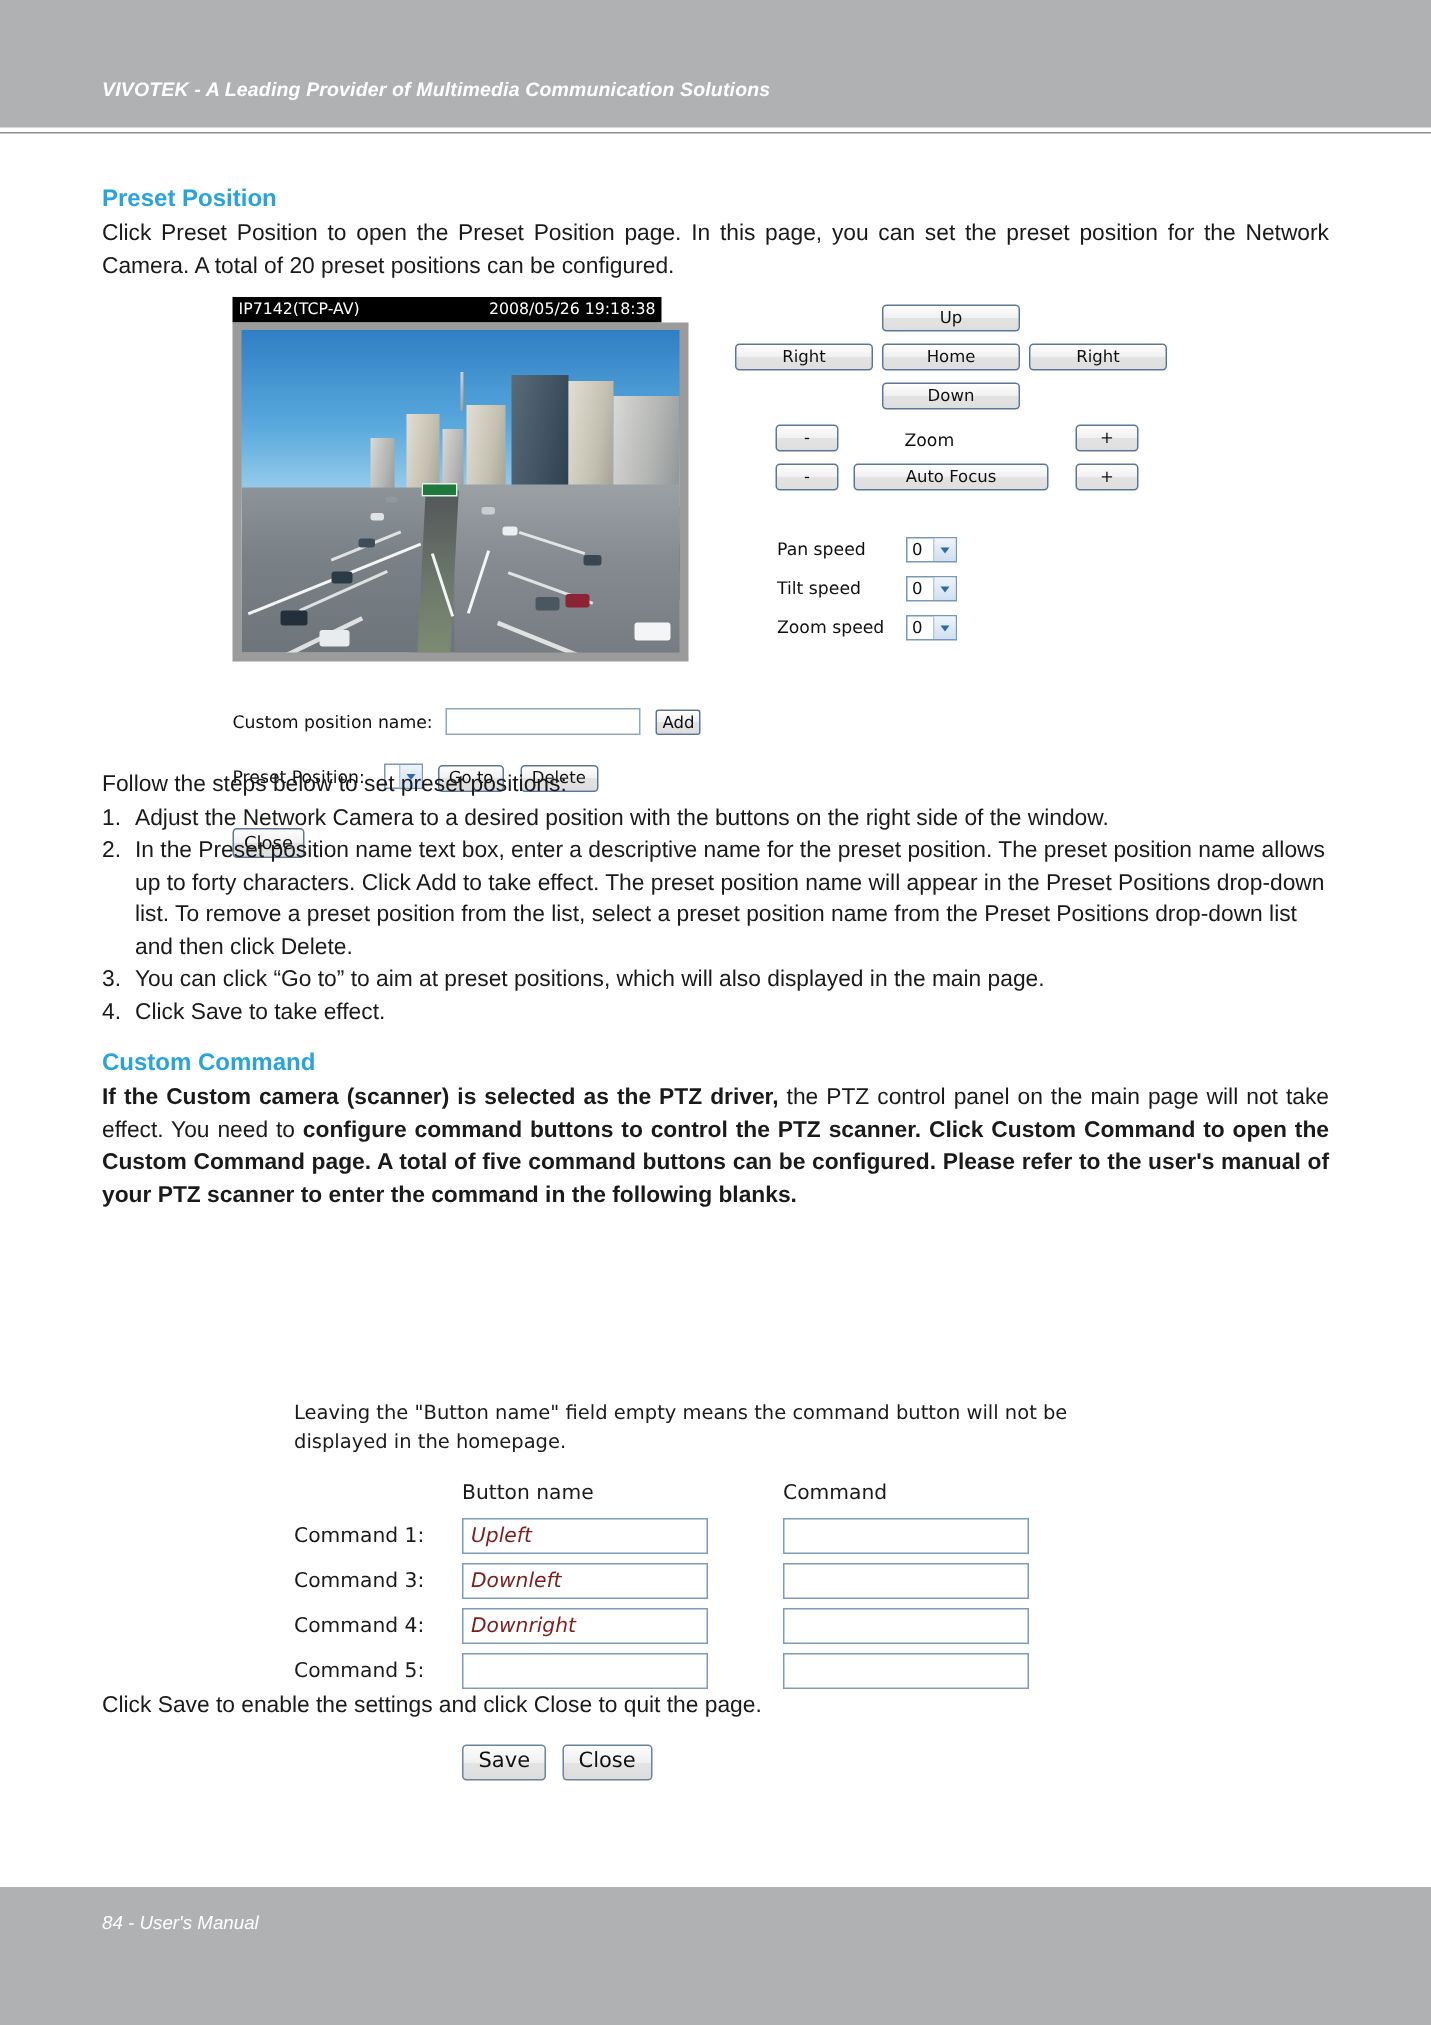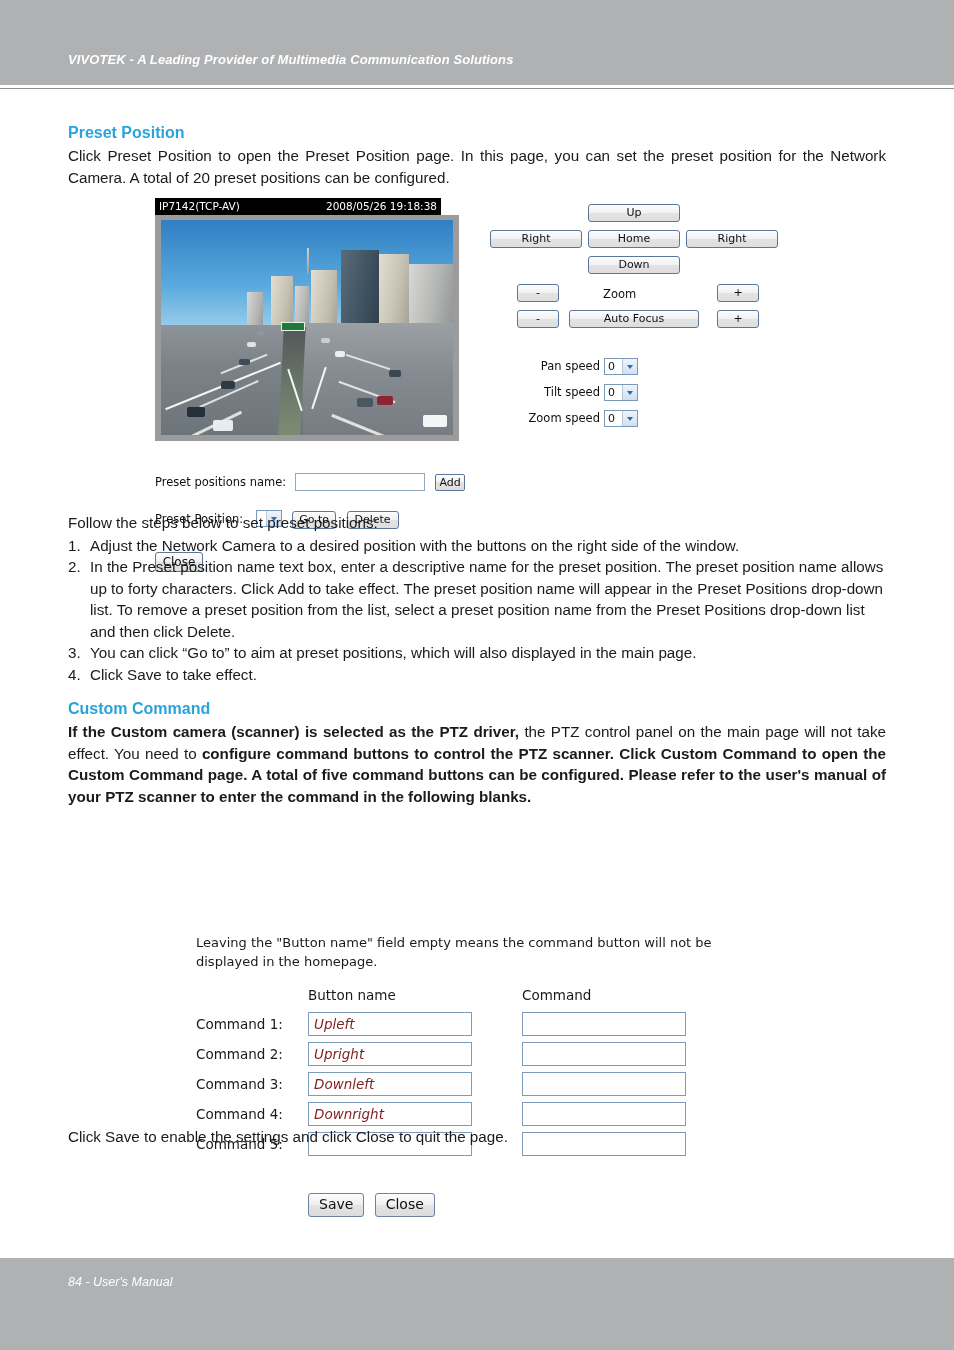--- a/index.html
+++ b/index.html
@@ -209,21 +209,21 @@
   }
   .selwrap.empty { width: 26px; }
 
   .speed-row {
     position: absolute;
     font-family: "DejaVu Sans", sans-serif;
     font-size: 11.5px;
     color: #101010;
     white-space: nowrap;
   }
-  .speed-row .lbl { display: inline-block; text-align: right; width: 82px; margin-right: 4px; }
+  .speed-row .lbl { display: inline-block; width: 82px; margin-right: 4px; }
 
   .lbl-small {
     font-family: "DejaVu Sans", sans-serif;
     font-size: 11.5px;
     color: #101010;
   }
 
   .txtinput {
     display: inline-block;
     height: 18px;
@@ -423,21 +423,21 @@
     <div class="speed-row" style="left:23px; top:182px;">
       <span class="lbl">Tilt speed</span><span class="selwrap"><span>0</span><span class="arrowbox"></span></span>
     </div>
     <div class="speed-row" style="left:23px; top:208px;">
       <span class="lbl">Zoom speed</span><span class="selwrap"><span>0</span><span class="arrowbox"></span></span>
     </div>
   </div>
 </div>
 
 <div style="position:absolute; left:155px; top:472px;">
-  <span class="lbl-small">Preset positions name:</span>
+  <span class="lbl-small">Custom position name:</span>
   <span class="txtinput" style="width:130px; margin-left:4px;"></span>
   <span class="btn w-small" style="margin-left:6px;">Add</span>
 </div>
 
 <div style="position:absolute; left:155px; top:509px;">
   <span class="lbl-small">Preset Position:</span>
   <span class="selwrap empty" style="margin-left:8px;"><span></span><span class="arrowbox"></span></span>
   <span class="btn" style="width:44px; margin-left:6px;">Go to</span>
   <span class="btn" style="width:52px; margin-left:6px;">Delete</span>
 </div>
@@ -475,30 +475,20 @@
       <td class="rowlabel">Command 1:</td>
       <td>
             <div class="cc-field">Upleft</div>
           </td>
       <td></td>
       <td>
             <div class="cc-field"></div>
           </td>
     </tr>
     <tr>
-      <td class="rowlabel">Command 2:</td>
-      <td>
-            <div class="cc-field">Upright</div>
-          </td>
-      <td></td>
-      <td>
-            <div class="cc-field"></div>
-          </td>
-    </tr>
-    <tr>
       <td class="rowlabel">Command 3:</td>
       <td>
             <div class="cc-field">Downleft</div>
           </td>
       <td></td>
       <td>
             <div class="cc-field"></div>
           </td>
     </tr>
     <tr>

